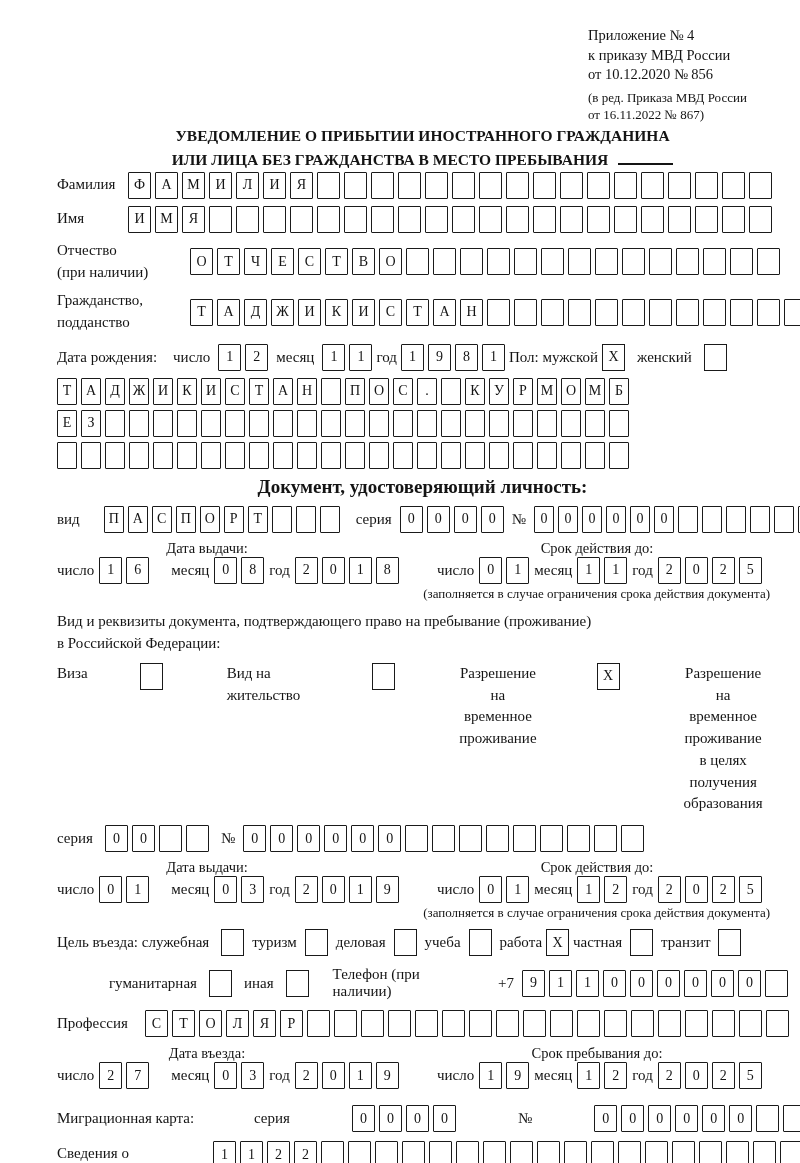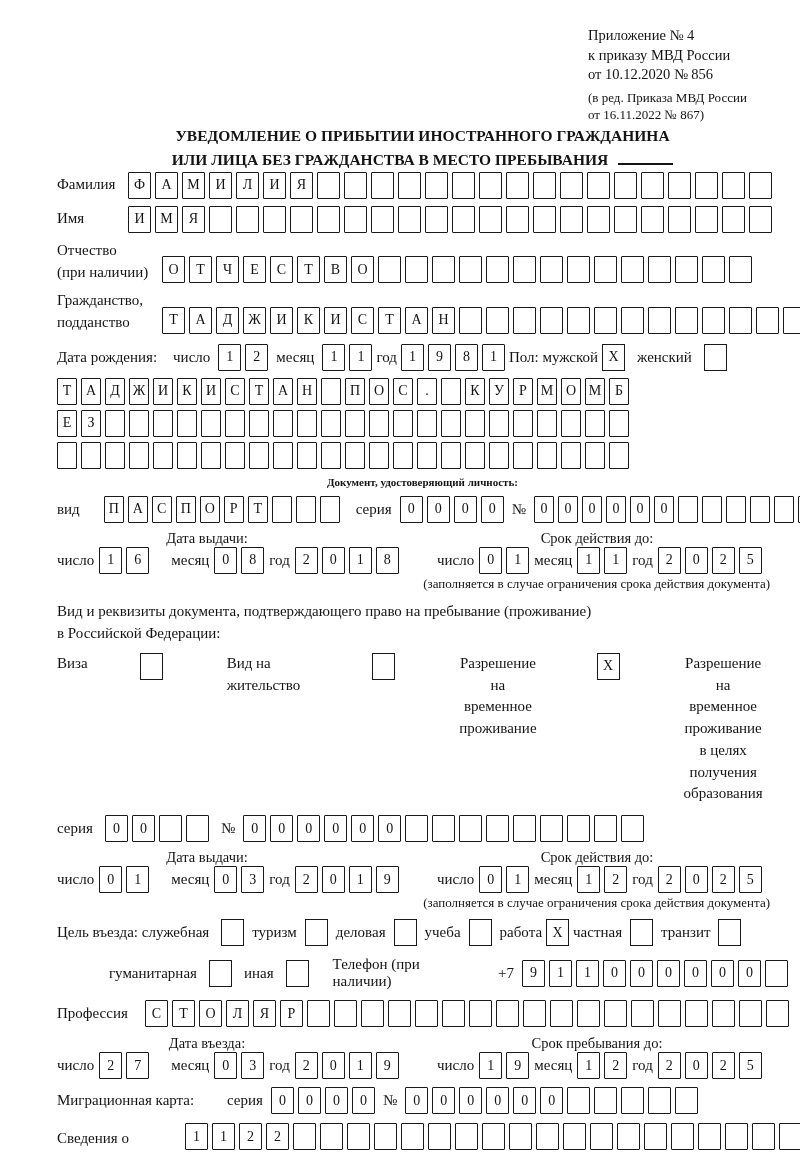--- a/index.html
+++ b/index.html
@@ -8,30 +8,30 @@
     font-family:"Liberation Serif","DejaVu Serif",serif;font-size:15px;
   }
   .page{padding:26px 12px 20px 57px;box-sizing:border-box;width:800px;}
   .appendix{margin-left:auto;width:200px;line-height:1.35;font-size:14.5px;}
   .appendix .small{font-size:13px;margin-top:4px;}
   .forma{text-align:right;padding-right:40px;font-weight:bold;font-size:15.5px;margin-top:20px;letter-spacing:.3px;}
   .title{text-align:center;font-weight:bold;font-size:15.5px;line-height:1.55;}
   .blank-line{display:inline-block;width:55px;border-bottom:2px solid #141414;height:12px;margin-left:10px;}
   .section1{font-weight:bold;font-size:14.6px;margin:20px 0 16px 8px;}
   .frow{display:flex;align-items:center;margin-bottom:7px;}
-  .frow.top{align-items:flex-end;}
+  .frow.top{align-items:center;gap:28px;}
   .flabel{flex:0 0 auto;line-height:1.45;}
   .cells{display:flex;gap:4px;flex:0 0 auto;}
   .cell{width:21px;height:25px;border:1.5px solid #1a1a1a;border-radius:1px;display:flex;
         align-items:center;justify-content:center;font-size:14px;flex:0 0 auto;background:#fff;}
   .cells.sm .cell{width:18px;}
   .box{width:21px;height:25px;border:1.5px solid #1a1a1a;display:inline-flex;align-items:center;
        justify-content:center;font-size:14px;flex:0 0 auto;background:#fff;}
   .cellcol{display:flex;flex-direction:column;gap:5px;}
-  .doc-head{text-align:center;font-weight:bold;font-size:11px;margin:6px 0 8px;}
+  .doc-head{text-align:center;font-weight:bold;font-size:19px;margin:6px 0 8px;}
   .datepair{display:flex;margin:2px 0 2px;}
   .datecol1{width:380px;flex:0 0 auto;}
   .datecol2{flex:0 0 auto;}
   .dhead{text-align:center;font-size:14.5px;width:300px;}
   .dhead.right{width:320px;}
   .dateline{display:flex;align-items:center;gap:5px;}
   .caption{font-size:13px;text-align:right;padding-right:18px;margin:1px 0 8px;}
   .plain{margin:4px 0;line-height:1.5;}
   .checkline{display:flex;align-items:flex-start;margin:8px 0 10px;gap:24px;}
   .chk-label{line-height:1.45;}
@@ -638,21 +638,21 @@
         <span class="cells">
             <div class="cell">2</div>
             <div class="cell">0</div>
             <div class="cell">2</div>
             <div class="cell">5</div>
           </span>
       </div>
     </div>
   </div>
 
-  <div class="frow" style="margin-top:8px;">
+  <div class="frow" style="margin-top:16px;gap:27px;">
     <div class="flabel" style="width:170px">Миграционная карта:</div>
     <span>серия</span>
       <span class="gap8"></span>
     <span class="cells">
         <div class="cell">0</div>
         <div class="cell">0</div>
         <div class="cell">0</div>
         <div class="cell">0</div>
       </span>
       <span class="gap8"></span>

